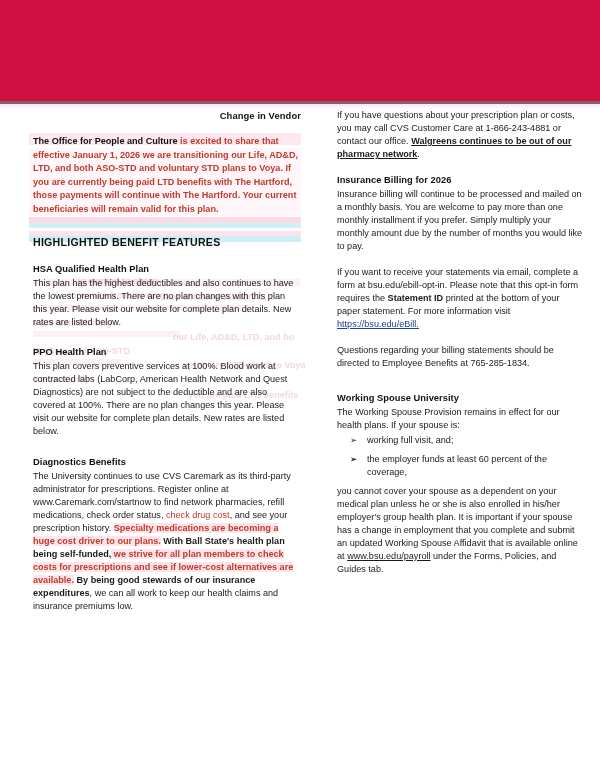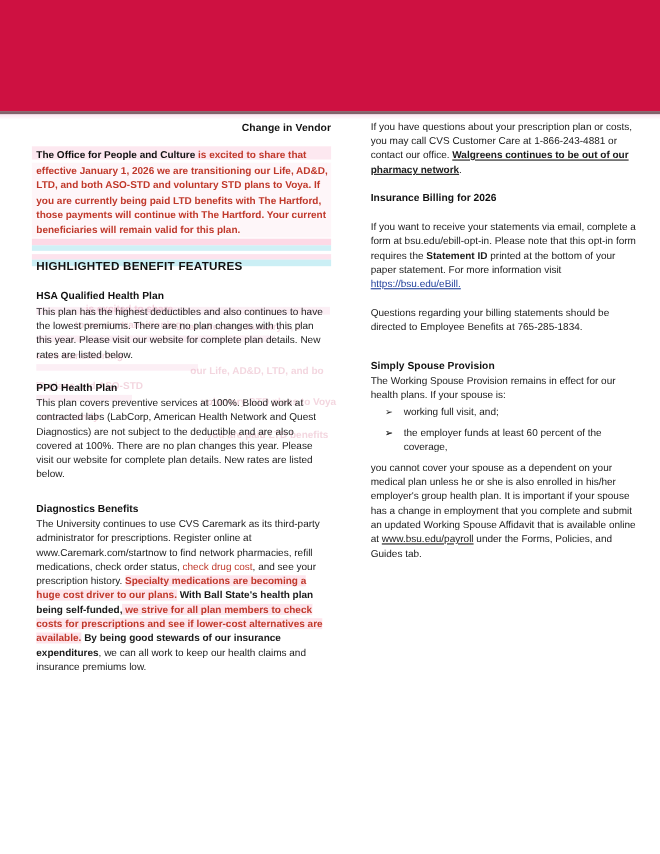--- a/index.html
+++ b/index.html
@@ -237,32 +237,33 @@
     </div>
 
     <div class="col" id="col-right">
 
       <div class="blk" style="margin-bottom:13px;">
         <p class="body"><span>If you have questions about your prescription plan or costs, you may call CVS Customer Care at 1-866-243-4881 or contact our office.  </span><span class="b ul">Walgreens continues to be out of our pharmacy network</span><span>.</span></p>
       </div>
 
       <div class="blk" style="margin-bottom:13px;">
         <h3 class="sub-title">Insurance Billing for 2026</h3>
+        <p class="body">Insurance billing will continue to be processed and mailed on a monthly basis.  You are welcome to pay more than one monthly installment if you prefer. Simply multiply your monthly amount due by the number of months you would like to pay.</p>
       </div>
 
       <div class="blk" style="margin-bottom:13px;">
         <p class="body"><span>If you want to receive your statements via email, complete a form at bsu.edu/ebill-opt-in.  Please note that this opt-in form requires the </span><span class="b">Statement ID</span><span> printed at the bottom of your paper statement. For more information visit </span><a class="link" href="#">https://bsu.edu/eBill.</a></p>
       </div>
 
       <div class="blk" style="margin-bottom:22px;">
         <p class="body">Questions regarding your billing statements should be directed to Employee Benefits at 765-285-1834.</p>
       </div>
 
       <div class="blk" style="margin-bottom:0;">
-        <h3 class="sub-title">Simply Spouse Provision</h3>
+        <h3 class="sub-title">Working Spouse University</h3>
         <p class="body">The Working Spouse Provision remains in effect for our health plans.  If your spouse is:</p>
 
         <ul class="arrow-list">
           <li><span class="arrow">➢</span><span>working full visit, and;</span></li>
           <li><span class="arrow">➢</span></li>
           <li><span class="arrow">➢</span><span>the employer funds at least 60 percent of the coverage,</span></li>
         </ul>
 
         <p class="body" style="margin-top:1px;"><span>you cannot cover your spouse as a dependent on your medical plan unless he or she is also enrolled in his/her employer's group health plan. It is important if your spouse has a change in employment that you complete and submit an updated Working Spouse Affidavit that is available online at </span><span class="ul">www.bsu.edu/payroll</span><span> under the Forms, Policies, and Guides tab.</span></p>
       </div>

